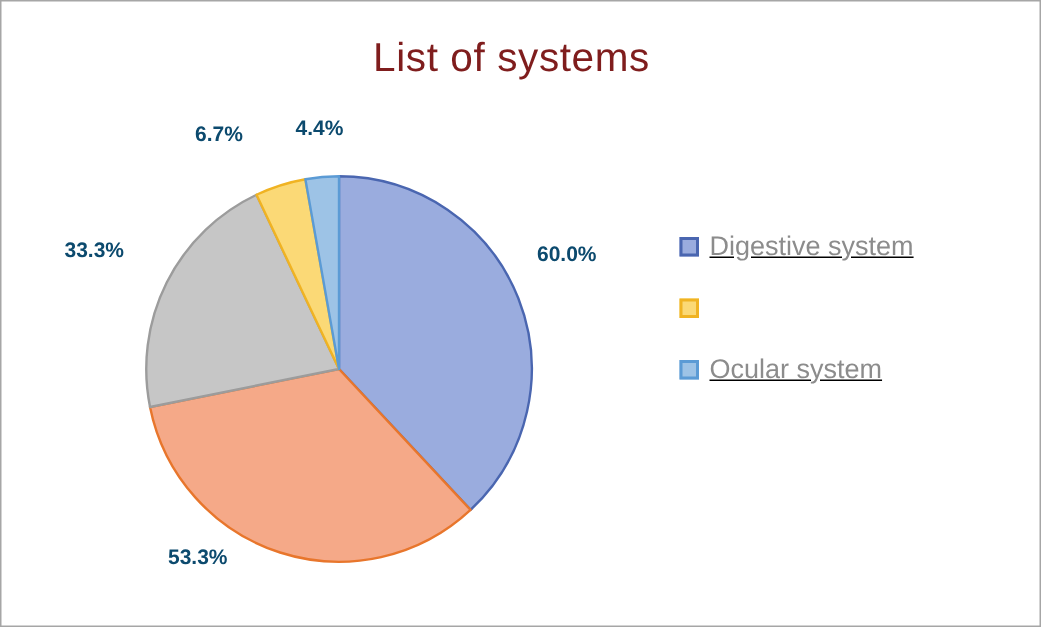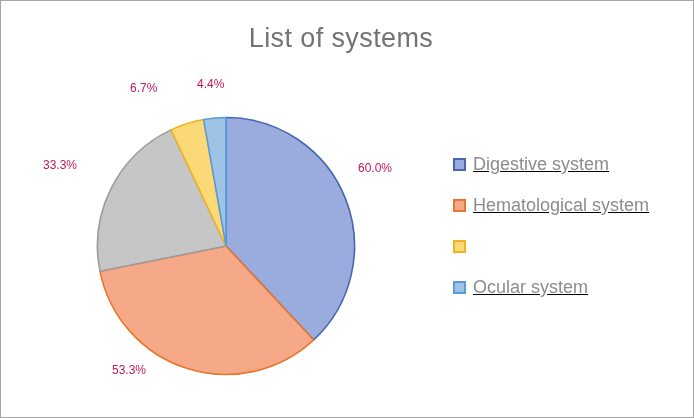--- a/index.html
+++ b/index.html
@@ -19,36 +19,37 @@
     border: 1px solid #a6a6a6;
     overflow: hidden;
   }
   #chart-title {
     position: absolute;
     left: 0;
     top: 22px;
     width: 680px;
     text-align: center;
     font-size: 27px;
-    color: #737373;
+    color: #7f1d1d;
     letter-spacing: 0.4px;
     white-space: nowrap;
   }
   #pie-area {
     position: absolute;
     left: 0;
     top: 0;
     width: 694px;
     height: 418px;
   }
   .data-label {
     position: absolute;
-    font-size: 12px;
-    color: #be185d;
+    font-size: 14px;
+    color: #0c4a6e;
     white-space: nowrap;
+    font-weight: bold;
   }
   #legend {
     position: absolute;
     left: 452px;
     top: 143px;
     width: 238px;
   }
   .legend-item {
     display: flex;
     align-items: center;
@@ -92,24 +93,20 @@
       <div class="data-label" style="left: 129px; top: 80px;">6.7%</div>
       <div class="data-label" style="left: 196px; top: 76px;">4.4%</div>
     </div>
 
   <div id="legend">
       <div class="legend-item">
         <span class="legend-swatch" style="background: rgb(154, 172, 222); border-color: rgb(74, 102, 176);"></span>
         <span class="legend-label">Digestive system</span>
       </div>
       <div class="legend-item">
-        <span class="legend-swatch" style="background: rgb(245, 169, 136); border-color: rgb(232, 118, 44);"></span>
-        <span class="legend-label">Hematological system</span>
-      </div>
-      <div class="legend-item">
         <span class="legend-swatch" style="background: rgb(251, 217, 118); border-color: rgb(240, 179, 35);"></span>
       </div>
       <div class="legend-item">
         <span class="legend-swatch" style="background: rgb(157, 195, 230); border-color: rgb(91, 155, 213);"></span>
         <span class="legend-label">Ocular system</span>
       </div>
     </div>
 
 </div>
 

